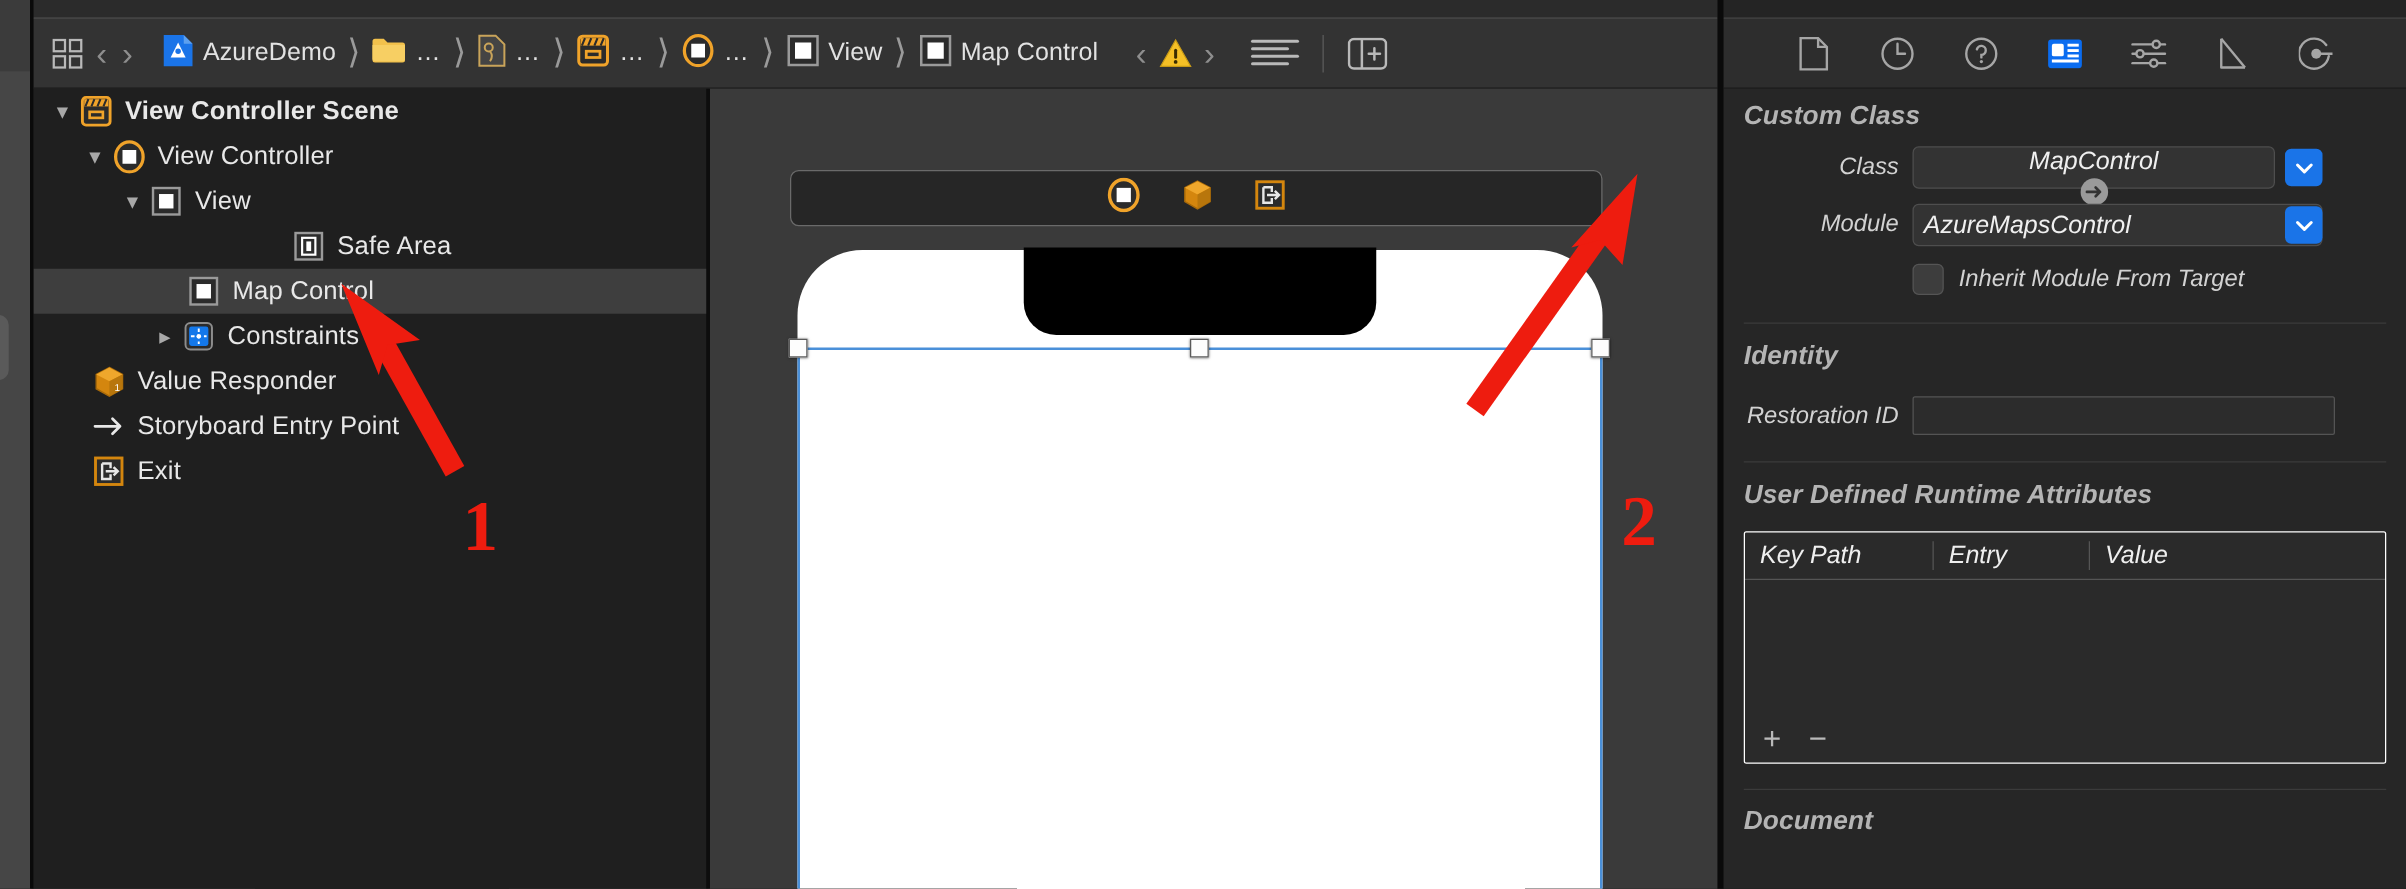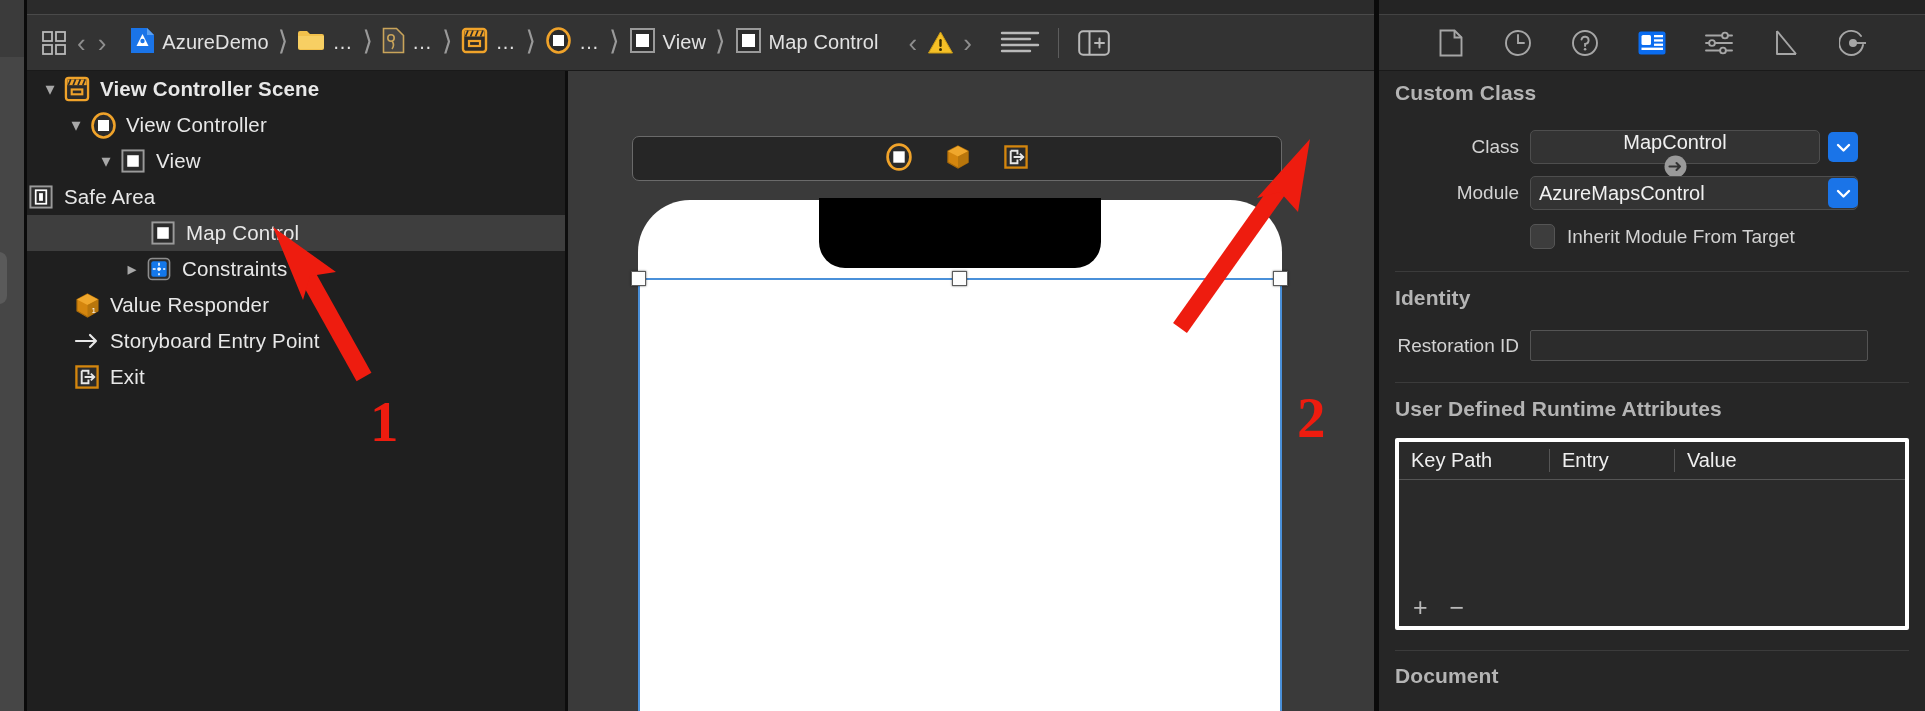--- a/index.html
+++ b/index.html
@@ -109,21 +109,21 @@
     position: absolute; left: 0; top: 14px; width: 546px; height: 57px;
     background: #2d2d2d;
     border-top: 1px solid #434343;
     border-bottom: 1px solid #1a1a1a;
     display: flex; align-items: center; justify-content: center; gap: 31px;
   }
   #insp-tabs-fill { position:absolute; left:0; top:0; width:546px; height:14px; background:#242424; }
   .insp-tab { width: 36px; height: 34px; display:flex; align-items:center; justify-content:center; }
   #insp-body {
     position: absolute; left: 0; top: 71px; width: 546px; height: 640px;
-    background: #262626; padding: 0 16px;
+    background: #262626; padding: 0 16px; font-style: italic;
   }
   .sec-title {
     font-size: 21px; font-weight: bold; color: #b4b4b4; letter-spacing: .1px;
   }
   .frow { display: flex; align-items: center; }
   .flabel { font-size: 19px; color: #d2d2d2; text-align: right; }
   .tfield {
     background: #333333; border: 1px solid #4e4e4e; border-radius: 5px;
     height: 34px; display:flex; align-items:center; padding: 0 8px;
     color: #f0f0f0; font-size: 20px;
@@ -133,21 +133,21 @@
     width: 30px; height: 30px; background: #1a74e8; border-radius: 5px;
     display:flex; align-items:center; justify-content:center; flex:none;
   }
   .popbtn svg { display:block; }
   .checkbox {
     width: 25px; height: 25px; background: #3d3d3d; border:1px solid #555;
     border-radius: 5px; flex:none;
   }
   .hr { height:1px; background:#3b3b3b; }
   .udra-table {
-    border: 4px solid #ffffff; background: #2a2a2a; border-radius: 2px;
+    border: 1px solid #ffffff; background: #2a2a2a; border-radius: 2px;
   }
   .udra-head {
     display: flex; height: 38px; align-items: center;
     border-bottom: 1px solid #555; color:#efefef; font-size: 20px;
   }
   .udra-head > div { padding-left: 12px; }
   .udra-col-sep { border-left: 1px solid #555; }
   .udra-body { height: 108px; }
   .udra-foot { height: 38px; display:flex; align-items:center; gap: 22px; padding-left: 14px; color:#b9b9b9; font-size:25px; }
 
@@ -328,21 +328,21 @@
         <span class="disclosure">▾</span>
         <span class="tree-icon">
           <svg width="26" height="26" viewBox="0 0 27 27">
             <rect x="2.5" y="2.5" width="22" height="22" fill="#2b2b2b" stroke="#9a9a9a" stroke-width="2"></rect>
             <rect x="7.5" y="7.5" width="12" height="12" fill="#fff"></rect>
           </svg>
         </span>
         <span class="tree-label">View</span>
       </div>
 
-      <div class="tree-row" style="">
+      <div class="tree-row" style="justify-content:center;">
         <span class="tree-icon">
           <svg width="26" height="26" viewBox="0 0 27 27">
             <rect x="2.5" y="2.5" width="22" height="22" fill="#2b2b2b" stroke="#9a9a9a" stroke-width="2"></rect>
             <rect x="8" y="6.5" width="11" height="14" fill="none" stroke="#fff" stroke-width="1.8"></rect>
             <rect x="11.5" y="9.5" width="4" height="8" fill="#fff"></rect>
           </svg>
         </span>
         <span class="tree-label">Safe Area</span>
       </div>
 
@@ -501,21 +501,21 @@
           <circle cx="14" cy="14" r="4" fill="#a6a6a6"></circle>
           <path d="M14 14 H27" stroke="#a6a6a6" stroke-width="1.9"></path>
         </svg>
       </span>
     </div>
 
     <div id="insp-body">
 
       <div class="sec-title" style="margin-top:10px;">Custom Class</div>
 
-      <div class="frow" style="margin-top:25px;">
+      <div class="frow" style="margin-top:12px;">
         <div class="flabel" style="width:124px;">Class</div>
         <div class="tfield" style="width:290px; margin-left:11px;flex-direction:column;">
           <span style="flex:1;">MapControl</span>
           <span style="display:flex;">
             <svg width="25" height="25" viewBox="0 0 25 25">
               <circle cx="12.5" cy="12.5" r="11" fill="#9a9a9a"></circle>
               <path d="M6.5 12.5 H17 M13.5 9 L17 12.5 L13.5 16" fill="none" stroke="#333" stroke-width="2.1" stroke-linecap="round" stroke-linejoin="round"></path>
             </svg>
           </span>
         </div>

